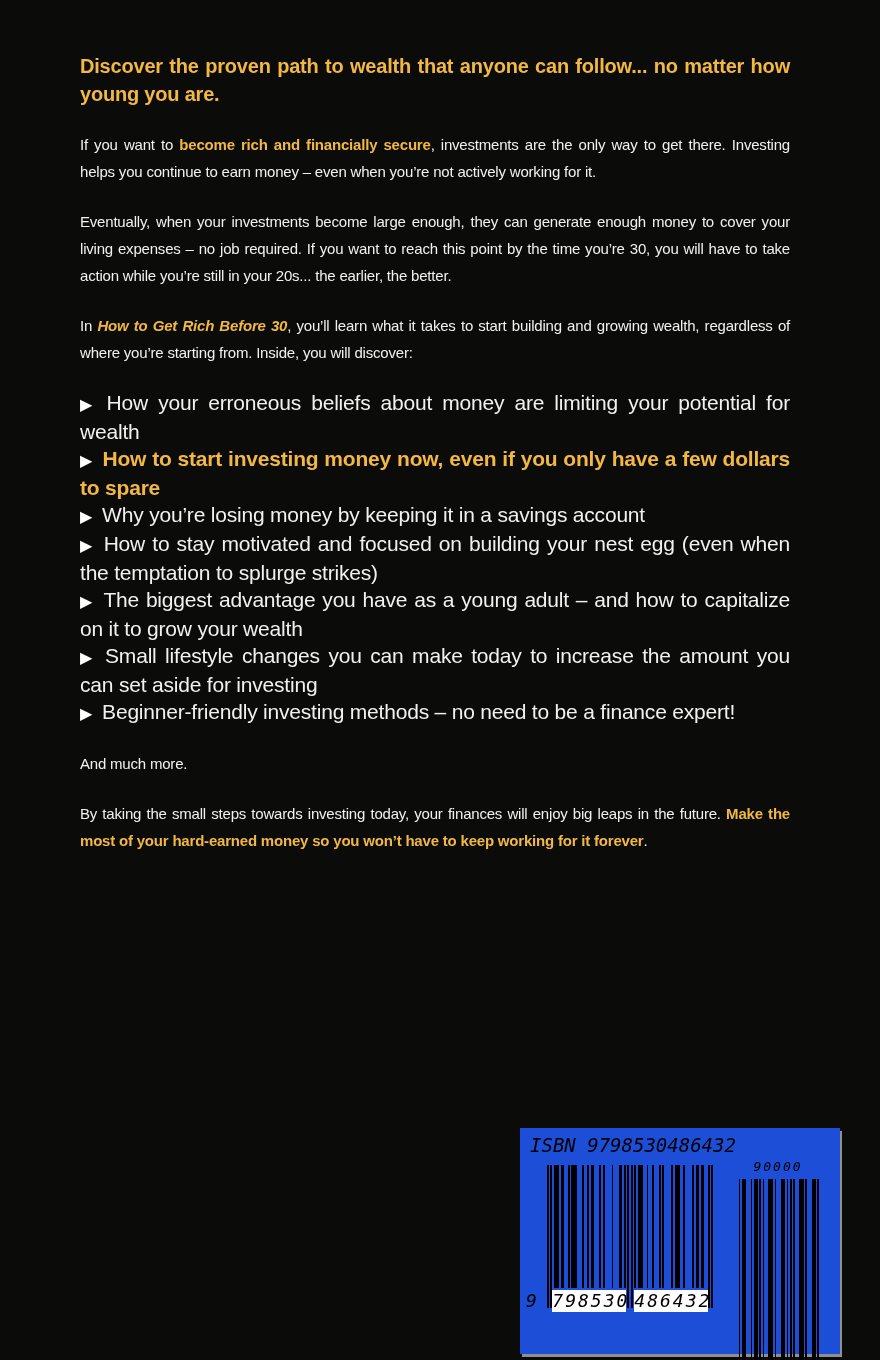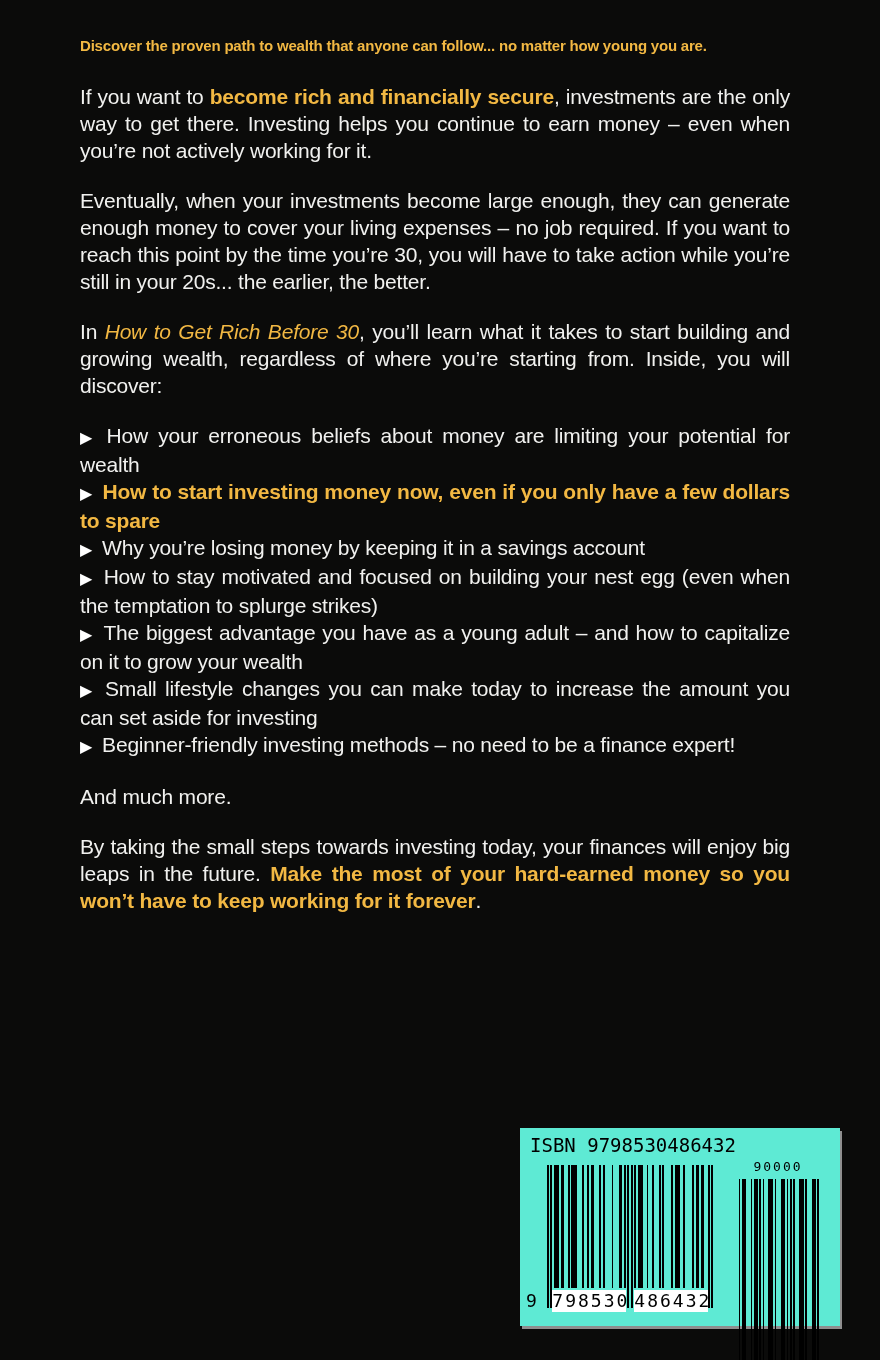--- a/index.html
+++ b/index.html
@@ -28,60 +28,61 @@
     color:#FBFBFB;
   }
   .title .t-gold{
     background:linear-gradient(180deg,#7a5f17 0%,#d3af45 14%,#f6e592 30%,#c49d35 46%,#7c5e12 58%,#cfae4e 74%,#f4e9a4 90%,#bb9a44 100%);
     -webkit-background-clip:text;
     background-clip:text;
     color:transparent;
     margin-left:12px;
   }
   .tagline{
-    margin:32px 0 0 0;
-    font-size:15px;
+    margin:52px 0 0 0;
+    font-size:20px;
     line-height:28px;
     font-weight:bold;
     color:var(--gold);
     text-align:justify;
     letter-spacing:-0.2px;
   }
   .body-p{
     margin:23px 0 0 0;
-    font-size:21px;
+    font-size:15px;
     line-height:27px;
     color:var(--white);
     text-align:justify;
     letter-spacing:-0.2px;
   }
   .gold-b{color:var(--gold);font-weight:bold;}
-  .gold-bi{color:var(--gold);font-weight:normal;font-style:italic;}
+  .gold-bi{color:var(--gold);font-weight:bold;font-style:italic;}
   .bullets{margin-top:23px;}
   .bullet{
     margin:0;
     font-size:21px;
     line-height:27px;
     color:var(--white);
     text-align:justify;
     letter-spacing:-0.2px;
   }
   .bullet .marker{
     font-family:"DejaVu Sans", sans-serif;
     font-size:16px;
     color:#FFFFFF;
     margin-right:10px;
   }
   .bullet.emph{color:var(--gold);font-weight:bold;}
   .barcode-box{
     position:absolute;
     left:520px;top:1128px;
-    width:320px;height:198px;
-    background:#5eead4;
+    width:320px;height:226px;
+    background:#1d4ed8;
     box-shadow:2px 3px 0 #8F8F8F;
+    font-style:italic;
   }
   .isbn-line{
     position:absolute;top:6px;left:10px;width:205px;
     text-align:center;
     font-family:"DejaVu Sans Mono", monospace;
     font-size:19px;
     color:#000;
     white-space:nowrap;
   }
   .bc-main{

